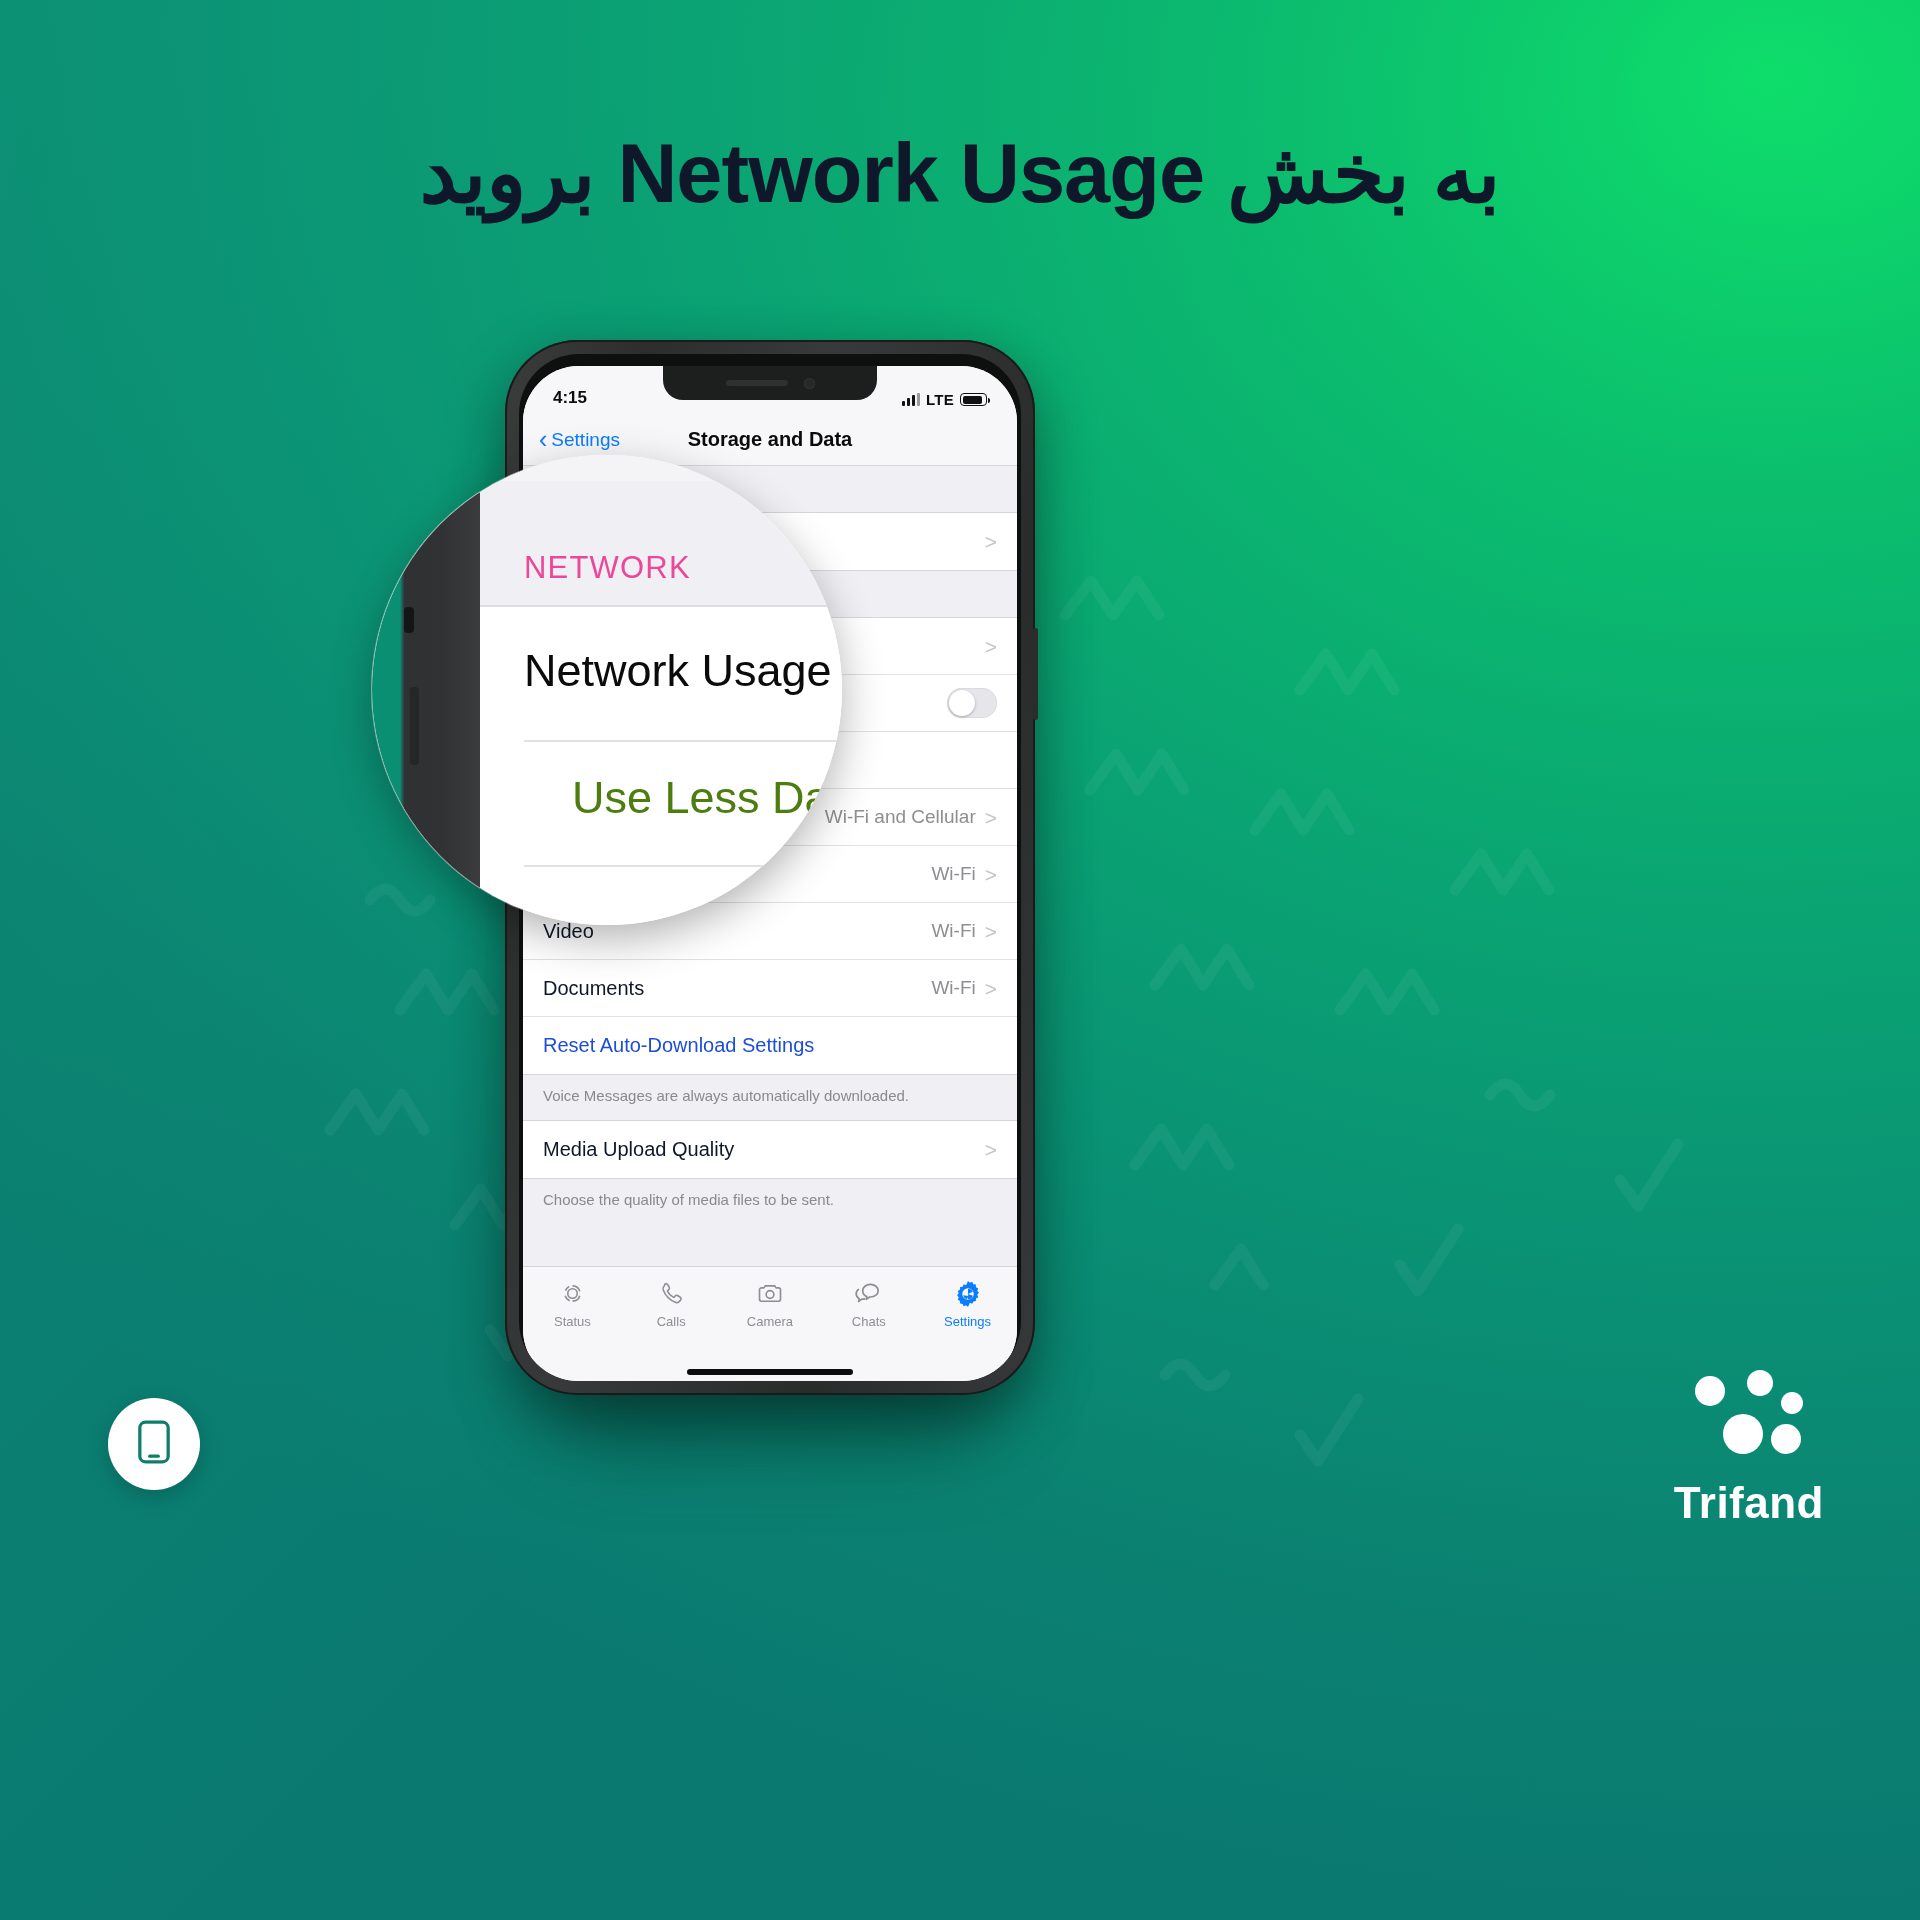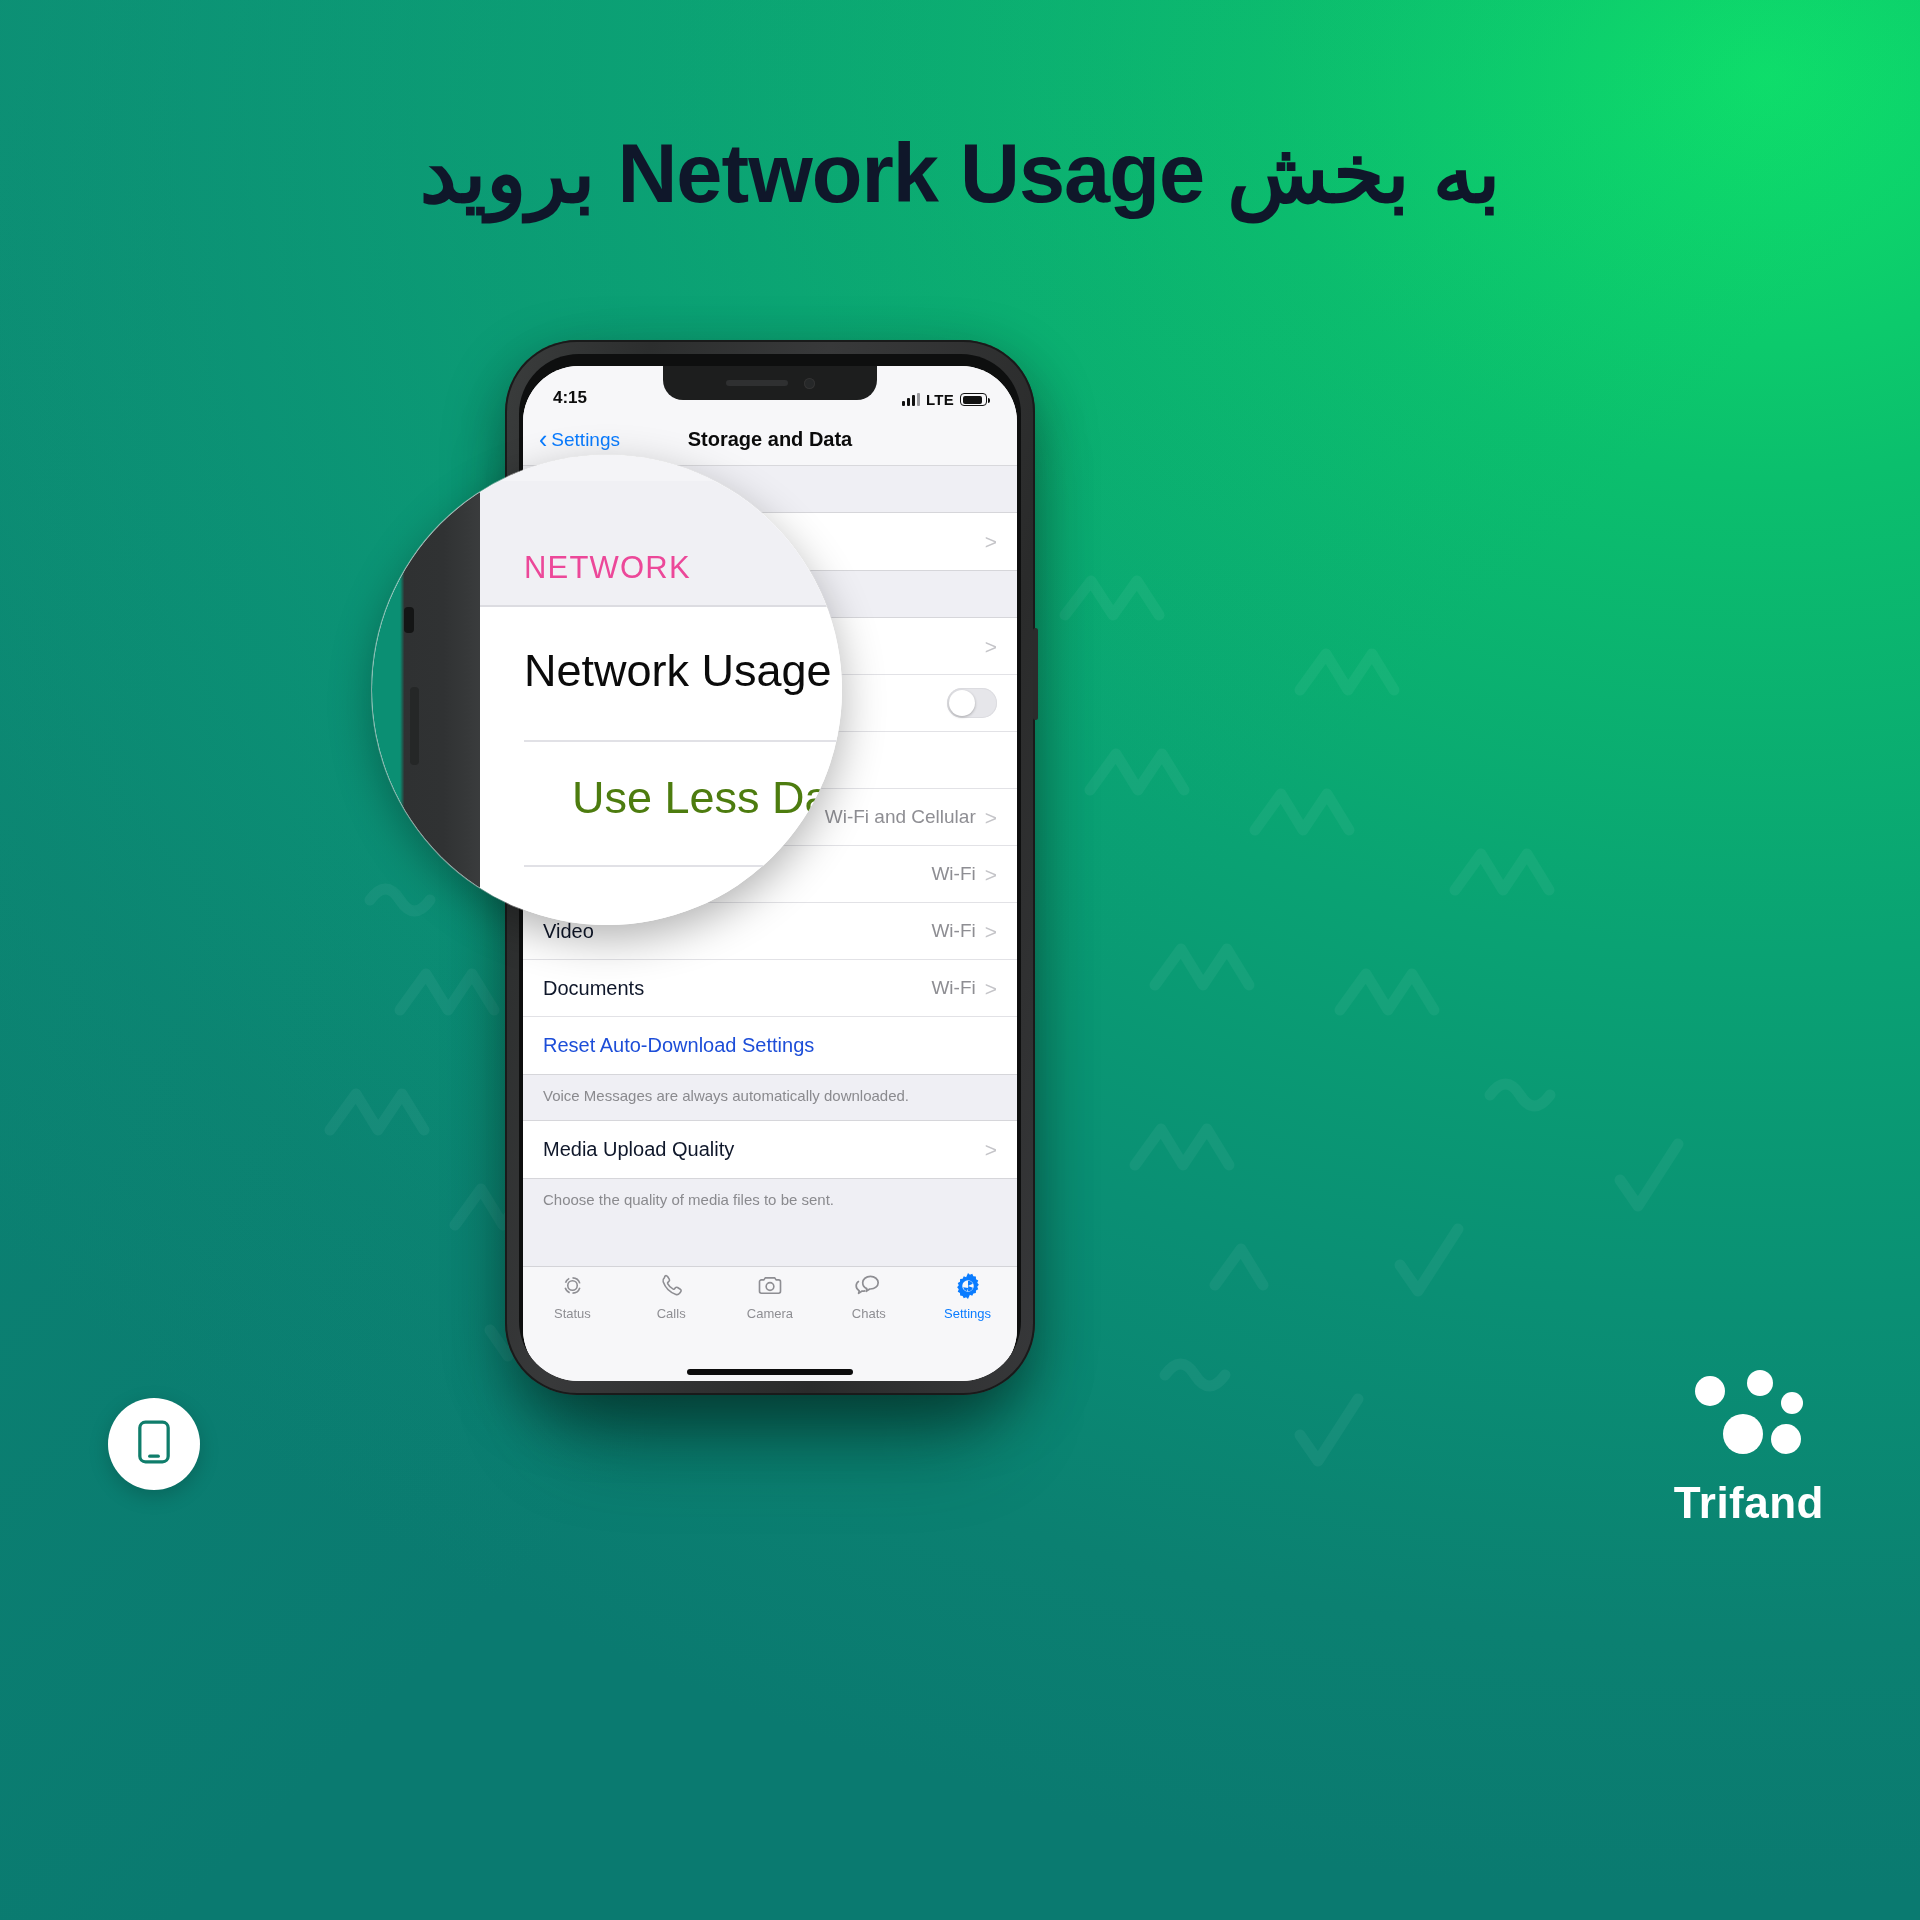--- a/index.html
+++ b/index.html
@@ -168,21 +168,21 @@
   }
   .toggle i{
     position:absolute; left:2px; top:2px; width:26px; height:26px;
     border-radius:50%; background:#fff; box-shadow:0 1px 3px rgba(0,0,0,.28);
   }
 
   
   #tabbar{
     flex:none; height:119px; background:#f7f7f9;
     border-top:.5px solid #d4d4d8;
-    display:flex; align-items:flex-start; padding-top:4px;
+    display:flex; align-items:flex-start; padding-top:12px;
   }
   .tab{
     flex:1; display:flex; flex-direction:column; align-items:center; gap:6px;
     color:#8e8e93;
   }
   .tab.active{ color:#0a7cff; }
   .tab .ic{ height:29px; display:flex; align-items:center; justify-content:center; }
   .tab .tl{ font-size:13px; }
   #home-indicator{
     position:absolute; bottom:10px; left:50%; transform:translateX(-50%);

